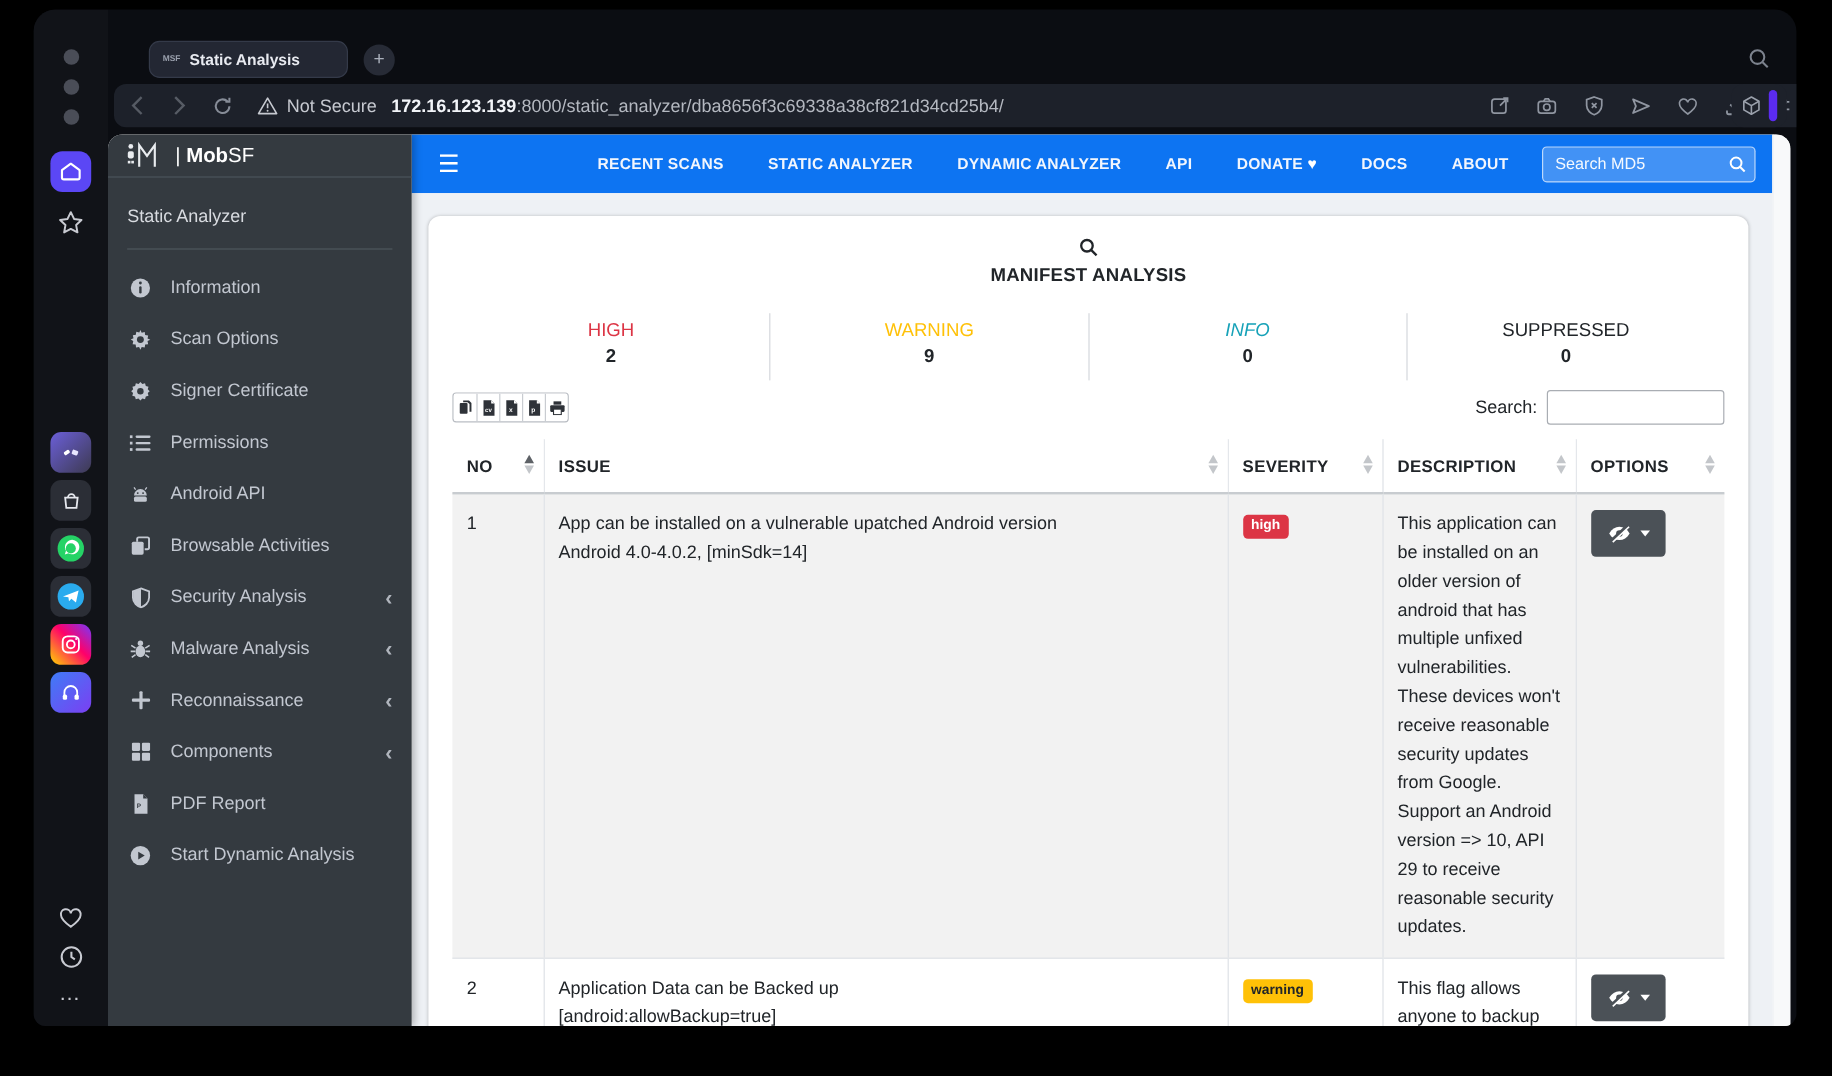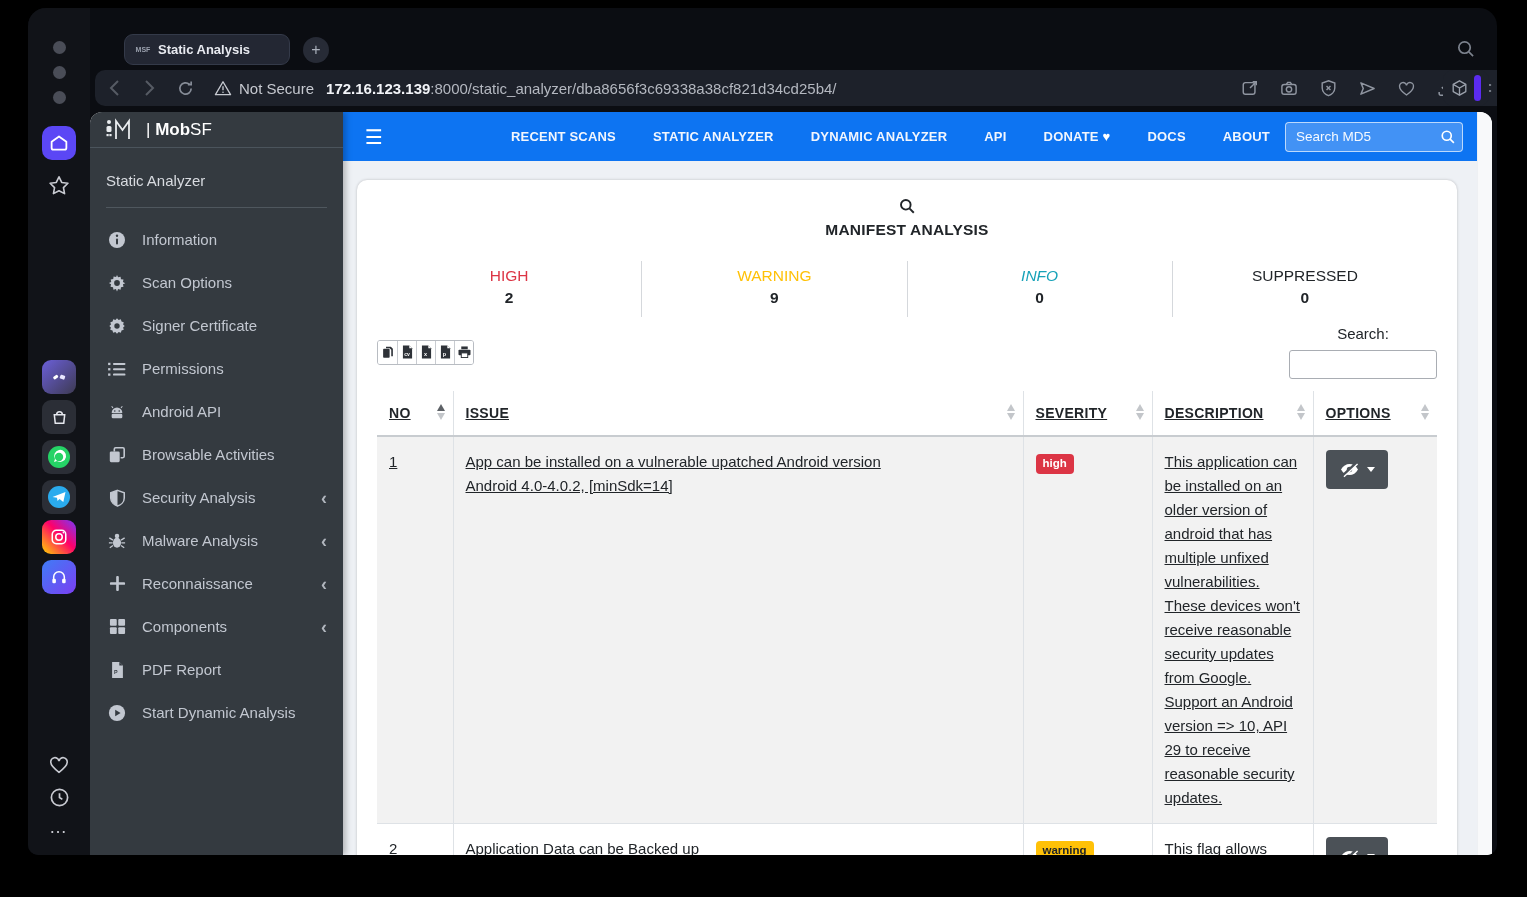--- a/index.html
+++ b/index.html
@@ -65,21 +65,21 @@
   .sb-item .ico { width:22px; display:flex; justify-content:center; color:#c2c7d0; }
   .sb-item .chev { margin-left:auto; font-size:18px; line-height:1; color:#b0b5bd; font-weight:700; }
 
   
   .mobsf-main { flex:1; display:flex; flex-direction:column; min-width:0; }
   .bluebar { height:49px; background:#0d74f2; display:flex; align-items:center; padding:0 14px; flex:none; }
   .hamburger { color:#fff; font-size:20px; margin-left:8px; }
   .bluebar-links { display:flex; align-items:center; gap:37px; margin-left:auto; }
   .bl-link { color:#f2f6fd; font-size:13px; font-weight:700; letter-spacing:.2px; white-space:nowrap; }
   .heart { color:#fff; font-size:13px; }
-  .md5-box { margin-left:15px; position:relative; }
+  .md5-box { margin-left:28px; position:relative; }
   .md5-input { width:178px; height:30px; background:rgba(255,255,255,.22); border:1px solid rgba(255,255,255,.65);
     border-radius:4px; color:#fff; font-size:13.5px; padding:0 30px 0 10px; outline:none;
     font-family:"Liberation Sans","DejaVu Sans",sans-serif; }
   .md5-input::placeholder { color:rgba(255,255,255,.95); }
   .md5-search-ico { position:absolute; right:8px; top:7px; color:#fff; }
 
   .content { flex:1; background:#eef1f5; overflow:hidden; position:relative; }
   .card { position:absolute; left:14px; top:19px; width:1100px; background:#fff; border-radius:10px;
     box-shadow:0 0 3px rgba(0,0,0,.22); padding:18px 20px 20px; }
 
@@ -91,29 +91,29 @@
   .stat + .stat { border-left:1px solid #d5d8dc; }
   .stat-label { font-size:15.5px; }
   .stat-value { font-size:15.5px; font-weight:700; color:#212529; margin-top:4px; }
   .c-high { color:#dc3545; } .c-warn { color:#ffc107; } .c-info { color:#17a2b8;font-style:italic; } .c-supp { color:#212529; }
 
   .tools-row { display:flex; align-items:center; margin-top:8px; }
   .export-group { display:flex; border:1px solid #b8bcc2; border-radius:3px; overflow:hidden; }
   .export-btn { width:19px; height:23px; background:#fff; display:flex; align-items:center; justify-content:center;
     color:#2e3238; }
   .export-btn + .export-btn { border-left:1px solid #c9ccd1; }
-  .table-search { margin-left:auto; display:flex; align-items:center; gap:8px;flex-direction:column; }
+  .table-search { margin-left:auto; display:flex; align-items:center; gap:8px; }
   .table-search label { font-size:15px; color:#212529; }
   .table-search input { width:148px; height:29px; border:1px solid #a9adb3; border-radius:3px; padding:0 8px;
     font-size:14px; outline:none; font-family:"Liberation Sans","DejaVu Sans",sans-serif; }
 
   table.issues { border-collapse:collapse; width:1060px; margin-top:12px; table-layout:fixed; }
   .issues th { text-align:left; font-size:14px; font-weight:700; color:#212529; letter-spacing:.3px;
     padding:14px 26px 14px 12px; border-bottom:2px solid #c8ccd0; position:relative; background:#fff; }
-  .issues th, .issues td { border-left:1px solid #dee2e6;text-decoration:underline; }
+  .issues th, .issues td { border-left:1px solid #dee2e6; }
   .issues th:first-child, .issues td:first-child { border-left:none; }
   .issues td { vertical-align:top; padding:13px 12px; font-size:15px; color:#212529; line-height:24px;
     border-bottom:1px solid #dee2e6; }
   tr.odd td { background:#f2f2f2; }
   tr.even td { background:#fff; }
   .col-no{width:76px;} .col-issue{width:570px;} .col-sev{width:129px;} .col-desc{width:161px;} .col-opt{width:124px;}
 
   .sort { position:absolute; right:8px; top:50%; margin-top:-9px; display:flex; flex-direction:column; gap:2px; }
   .sort .up { width:0; height:0; border-left:4px solid transparent; border-right:4px solid transparent;
     border-bottom:7px solid #c3c6ca; }

